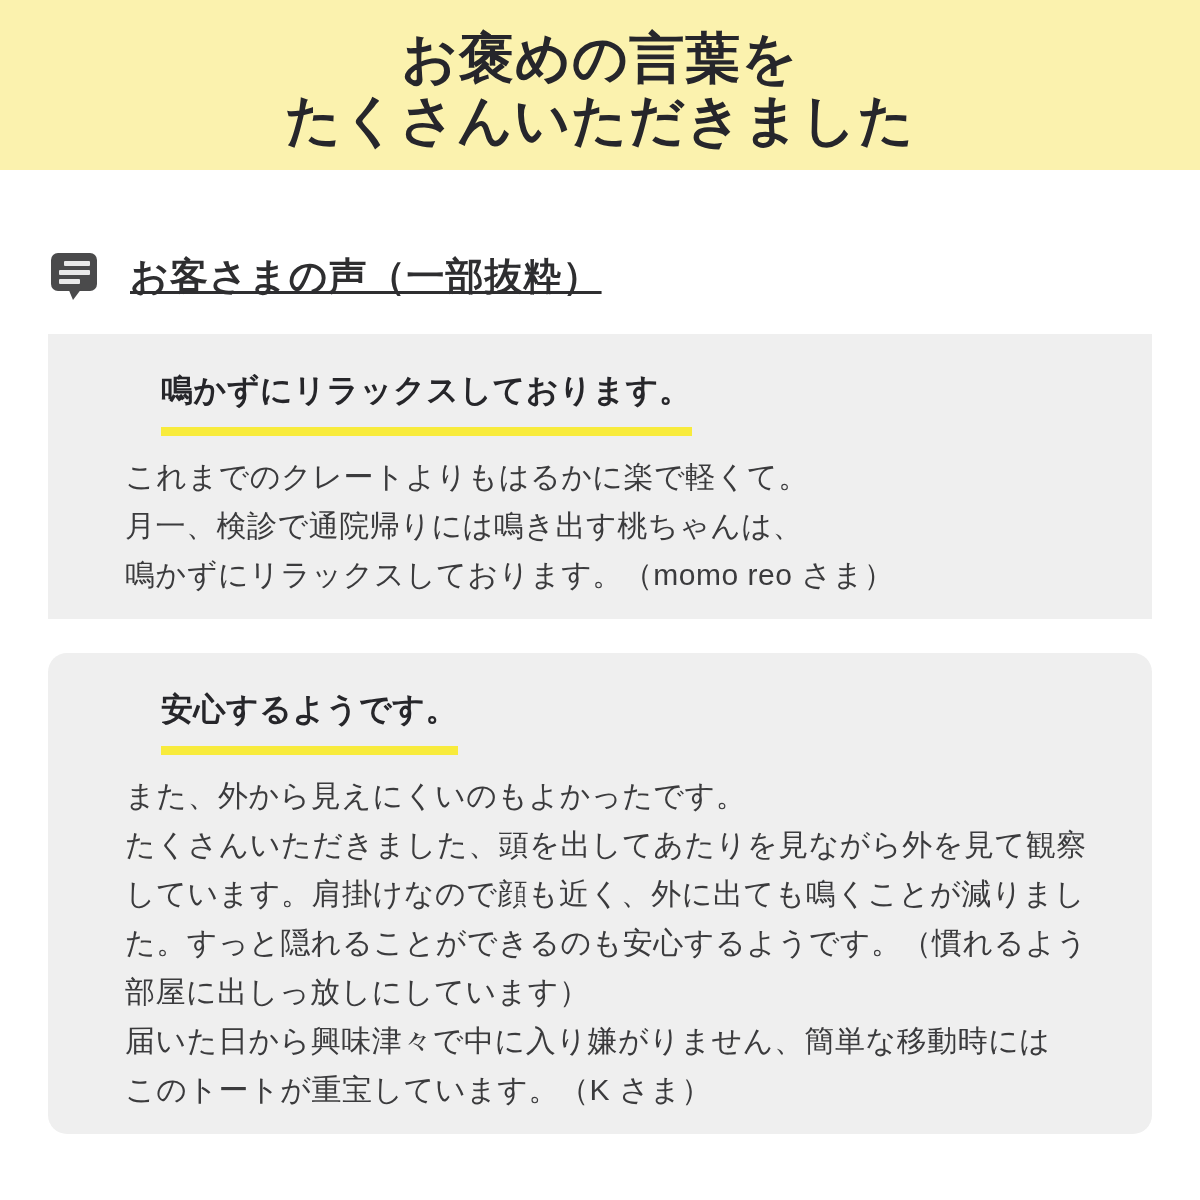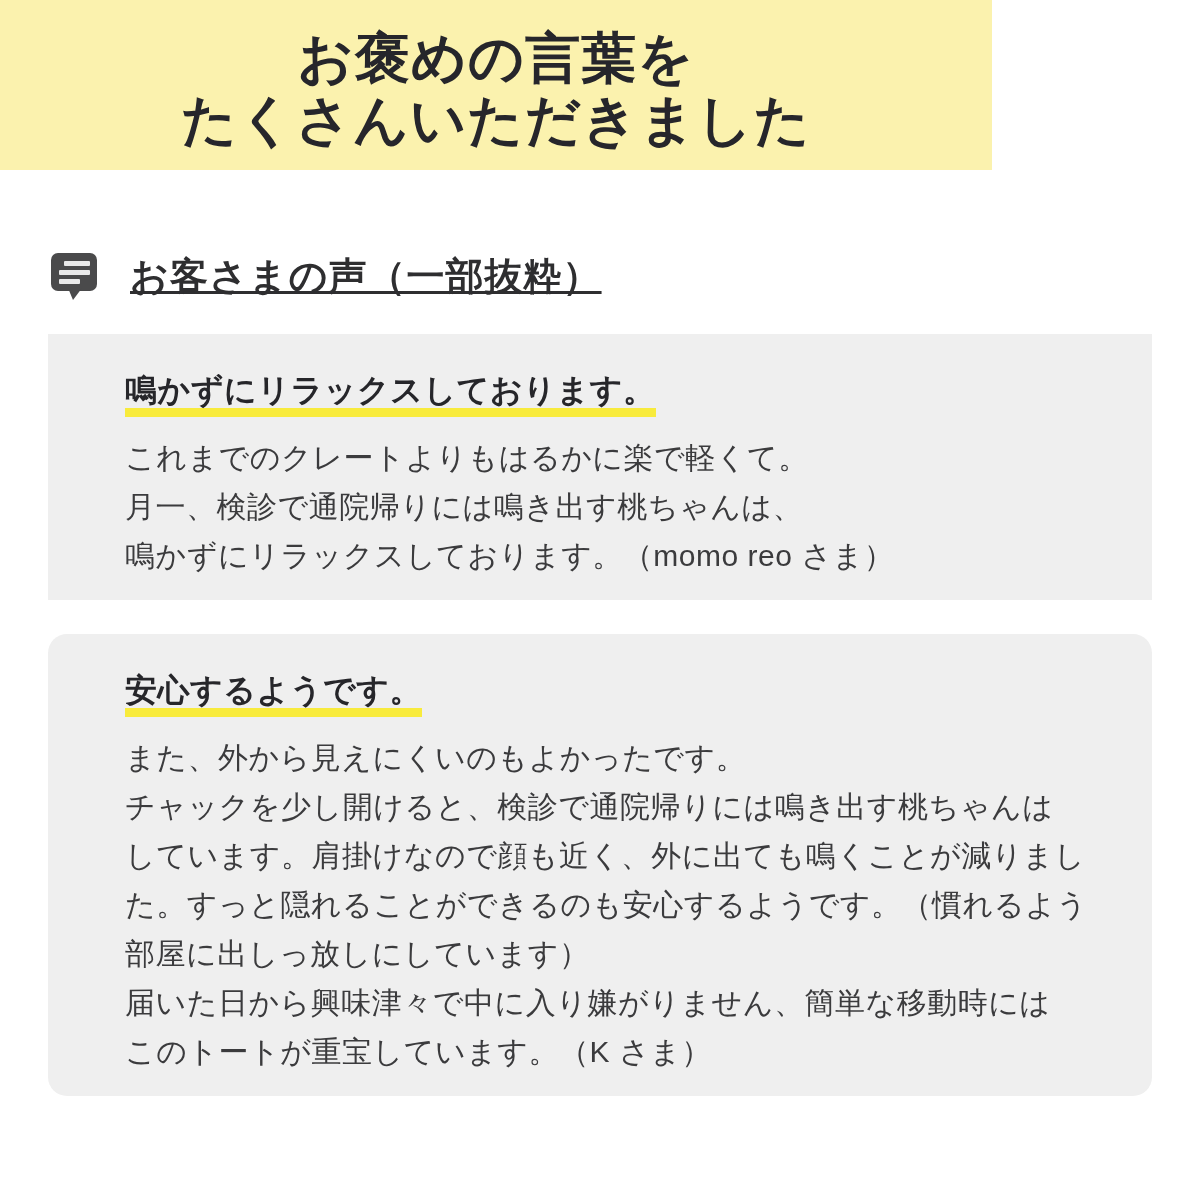--- a/index.html
+++ b/index.html
@@ -4,21 +4,21 @@
 <style>
   * { margin: 0; padding: 0; box-sizing: border-box; }
   html, body {
     width: 1200px;
     height: 1200px;
     background: #ffffff;
     font-family: "Liberation Sans", "DejaVu Sans", sans-serif;
     overflow: hidden;
   }
   .banner {
-    width: 992px;
+    width: 1200px;
     height: 170px;
     background: #fbf2ae;
     display: flex;
     flex-direction: column;
     align-items: center;
     justify-content: center;
     padding-top: 8px;
   }
   .banner-line {
     font-size: 55px;
@@ -51,22 +51,23 @@
   }
   .card + .card { margin-top: 34px; border-radius: 19px; }
   .card-headline-wrap { margin-bottom: 10px; }
   .card-headline {
     display: inline-block;
     font-size: 32px;
     line-height: 36px;
     font-weight: bold;
     color: #26262a;
     letter-spacing: 0.5px;
-    padding-bottom: 0;
+    padding-bottom: 19px;
     border-bottom: 9px solid #f8eb3c;
+    margin-left: 36px;
   }
   .card-text { padding-top: 6px; }
   .card-line {
     font-size: 30px;
     line-height: 49px;
     color: #3b3b3d;
     letter-spacing: 0.5px;
     white-space: nowrap;
   }
 </style>
@@ -101,20 +102,20 @@
     <div class="card-line">鳴かずにリラックスしております。（momo reo さま）</div>
   </div>
 </div>
 
 <div class="card">
   <div class="card-headline-wrap">
     <span class="card-headline">安心するようです。</span>
   </div>
   <div class="card-text">
     <div class="card-line">また、外から見えにくいのもよかったです。</div>
-    <div class="card-line">チャックを少し開けると、検診で通院帰りには鳴き出す桃ちゃんは</div>
+    <div class="card-line">たくさんいただきました、頭を出してあたりを見ながら外を見て観察</div>
     <div class="card-line">しています。肩掛けなので顔も近く、外に出ても鳴くことが減りまし</div>
     <div class="card-line">た。すっと隠れることができるのも安心するようです。（慣れるよう</div>
     <div class="card-line">部屋に出しっ放しにしています）</div>
     <div class="card-line">届いた日から興味津々で中に入り嫌がりません、簡単な移動時には</div>
     <div class="card-line">このトートが重宝しています。（K さま）</div>
   </div>
 </div>
 
 </body></html>

